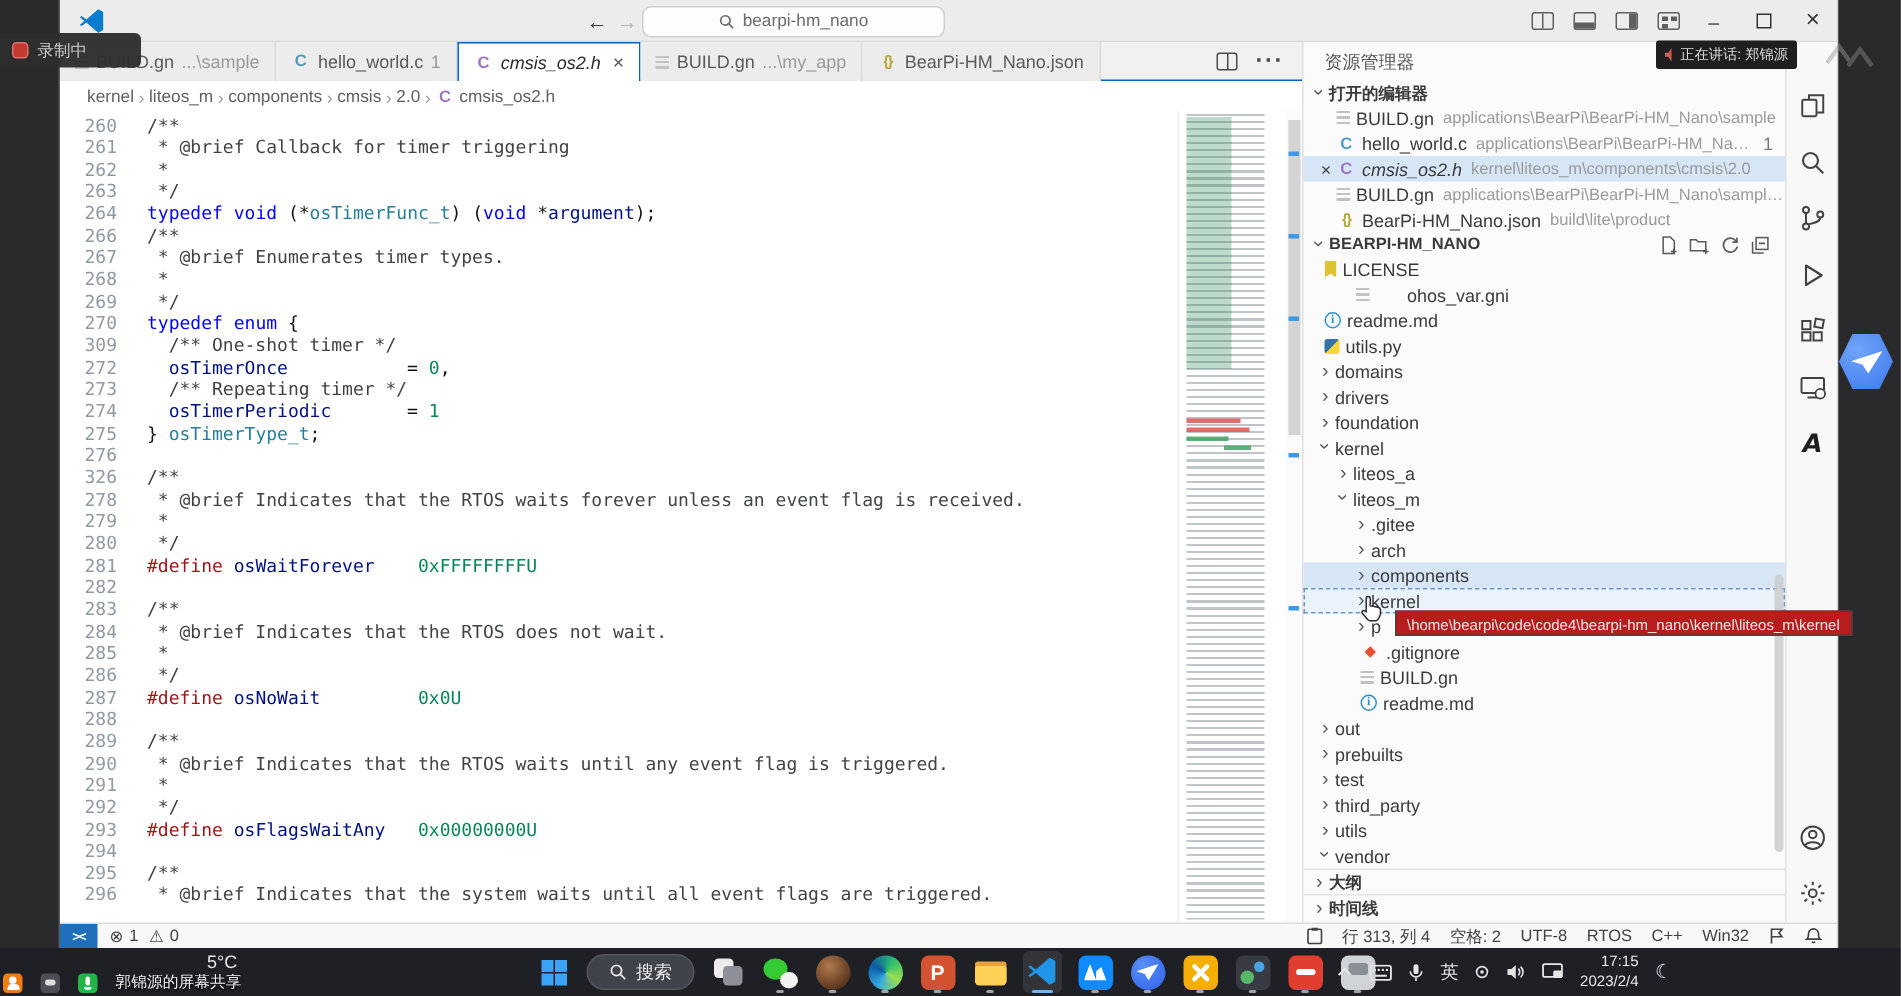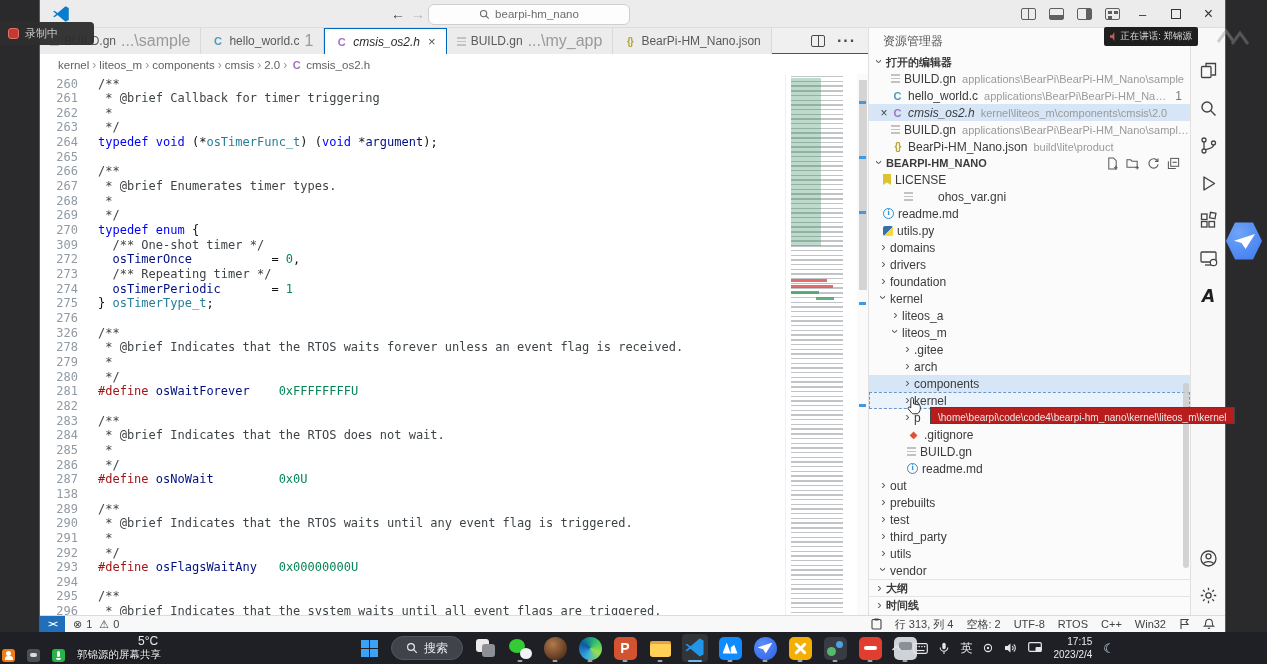--- a/index.html
+++ b/index.html
@@ -32,21 +32,21 @@
     color:#333; font-size:13px; }
   .winctl .box { width:10px; height:10px; border:1.1px solid #333; }
   .winctl.close { font-size:16px; }
 
   
   #tabstrip { position:absolute; left:0; top:28px; width:828px; height:26px; background:#f0f0f0;
     display:flex; border-bottom:1.5px solid #0067c0; }
   .tab { height:26px; display:flex; align-items:center; gap:5px; padding:0 10px;
     background:#ececec; border-right:1px solid #d9d9d9; font-size:12px; color:#5a5a5a; white-space:nowrap; }
   .tab.active { background:#fff; border:1px solid #0067c0; border-bottom:none; color:#2b2b2b; }
-  .tab .detail { color:#9a9a9a; font-size:16px; }
+  .tab .detail { color:#9a9a9a; font-size:12px; }
   .tab .close { color:#555; font-size:13px; margin-left:3px; }
   .tab.italic .lbl { font-style:italic; }
   #editor-actions { margin-left:auto; display:flex; align-items:center; gap:12px; padding-right:12px; color:#4b4b4b; }
   .split-ic { width:14px; height:12px; border:1.2px solid #4b4b4b; border-radius:2px; position:relative; }
   .split-ic::before { content:""; position:absolute; left:50%; top:0; bottom:0; width:1.2px; background:#4b4b4b; }
 
   
   #breadcrumb { position:absolute; left:0; top:55.5px; width:828px; height:18px; background:#fff;
     display:flex; align-items:center; gap:3px; padding-left:18px; font-size:11.5px; color:#616161; }
   #breadcrumb .sep { color:#9a9a9a; font-size:12px; }
@@ -289,21 +289,20 @@
         <span>cmsis_os2.h</span>
       </div>
 
     <div id="codearea">
       <div id="lines">
           <div class="cl"><div class="ln">260</div><div class="lc"><span class="tk-c">/**</span></div></div>
           <div class="cl"><div class="ln">261</div><div class="lc"><span class="tk-c"> * @brief Callback for timer triggering</span></div></div>
           <div class="cl"><div class="ln">262</div><div class="lc"><span class="tk-c"> *</span></div></div>
           <div class="cl"><div class="ln">263</div><div class="lc"><span class="tk-c"> */</span></div></div>
           <div class="cl"><div class="ln">264</div><div class="lc"><span class="tk-k">typedef</span><span class="tk-p"> </span><span class="tk-k">void</span><span class="tk-p"> (*</span><span class="tk-t">osTimerFunc_t</span><span class="tk-p">) (</span><span class="tk-k">void</span><span class="tk-p"> *</span><span class="tk-v">argument</span><span class="tk-p">);</span></div></div>
-          <div class="cl"><div class="ln">265</div><div class="lc"></div></div>
           <div class="cl"><div class="ln">266</div><div class="lc"><span class="tk-c">/**</span></div></div>
           <div class="cl"><div class="ln">267</div><div class="lc"><span class="tk-c"> * @brief Enumerates timer types.</span></div></div>
           <div class="cl"><div class="ln">268</div><div class="lc"><span class="tk-c"> *</span></div></div>
           <div class="cl"><div class="ln">269</div><div class="lc"><span class="tk-c"> */</span></div></div>
           <div class="cl"><div class="ln">270</div><div class="lc"><span class="tk-k">typedef</span><span class="tk-p"> </span><span class="tk-k">enum</span><span class="tk-p"> {</span></div></div>
           <div class="cl"><div class="ln">309</div><div class="lc"><span class="tk-c">  /** One-shot timer */</span></div></div>
           <div class="cl"><div class="ln">272</div><div class="lc"><span class="tk-p">  </span><span class="tk-v">osTimerOnce</span><span class="tk-p">           = </span><span class="tk-n">0</span><span class="tk-p">,</span></div></div>
           <div class="cl"><div class="ln">273</div><div class="lc"><span class="tk-c">  /** Repeating timer */</span></div></div>
           <div class="cl"><div class="ln">274</div><div class="lc"><span class="tk-p">  </span><span class="tk-v">osTimerPeriodic</span><span class="tk-p">       = </span><span class="tk-n">1</span></div></div>
           <div class="cl"><div class="ln">275</div><div class="lc"><span class="tk-p">} </span><span class="tk-t">osTimerType_t</span><span class="tk-p">;</span></div></div>
@@ -312,21 +311,21 @@
           <div class="cl"><div class="ln">278</div><div class="lc"><span class="tk-c"> * @brief Indicates that the RTOS waits forever unless an event flag is received.</span></div></div>
           <div class="cl"><div class="ln">279</div><div class="lc"><span class="tk-c"> *</span></div></div>
           <div class="cl"><div class="ln">280</div><div class="lc"><span class="tk-c"> */</span></div></div>
           <div class="cl"><div class="ln">281</div><div class="lc"><span class="tk-d">#define</span><span class="tk-p"> </span><span class="tk-v">osWaitForever</span><span class="tk-p">    </span><span class="tk-n">0xFFFFFFFFU</span></div></div>
           <div class="cl"><div class="ln">282</div><div class="lc"></div></div>
           <div class="cl"><div class="ln">283</div><div class="lc"><span class="tk-c">/**</span></div></div>
           <div class="cl"><div class="ln">284</div><div class="lc"><span class="tk-c"> * @brief Indicates that the RTOS does not wait.</span></div></div>
           <div class="cl"><div class="ln">285</div><div class="lc"><span class="tk-c"> *</span></div></div>
           <div class="cl"><div class="ln">286</div><div class="lc"><span class="tk-c"> */</span></div></div>
           <div class="cl"><div class="ln">287</div><div class="lc"><span class="tk-d">#define</span><span class="tk-p"> </span><span class="tk-v">osNoWait</span><span class="tk-p">         </span><span class="tk-n">0x0U</span></div></div>
-          <div class="cl"><div class="ln">138</div><div class="lc"></div></div>
+          <div class="cl"><div class="ln">288</div><div class="lc"></div></div>
           <div class="cl"><div class="ln">289</div><div class="lc"><span class="tk-c">/**</span></div></div>
           <div class="cl"><div class="ln">290</div><div class="lc"><span class="tk-c"> * @brief Indicates that the RTOS waits until any event flag is triggered.</span></div></div>
           <div class="cl"><div class="ln">291</div><div class="lc"><span class="tk-c"> *</span></div></div>
           <div class="cl"><div class="ln">292</div><div class="lc"><span class="tk-c"> */</span></div></div>
           <div class="cl"><div class="ln">293</div><div class="lc"><span class="tk-d">#define</span><span class="tk-p"> </span><span class="tk-v">osFlagsWaitAny</span><span class="tk-p">   </span><span class="tk-n">0x00000000U</span></div></div>
           <div class="cl"><div class="ln">294</div><div class="lc"></div></div>
           <div class="cl"><div class="ln">295</div><div class="lc"><span class="tk-c">/**</span></div></div>
           <div class="cl"><div class="ln">296</div><div class="lc"><span class="tk-c"> * @brief Indicates that the system waits until all event flags are triggered.</span></div></div>
         </div>
       <div id="minimap">

